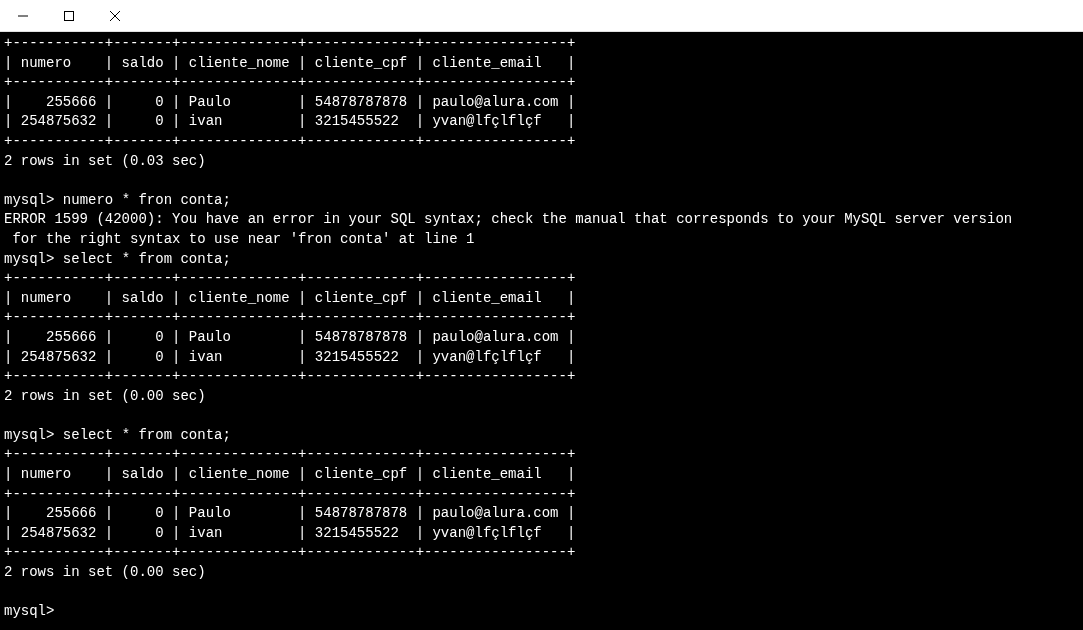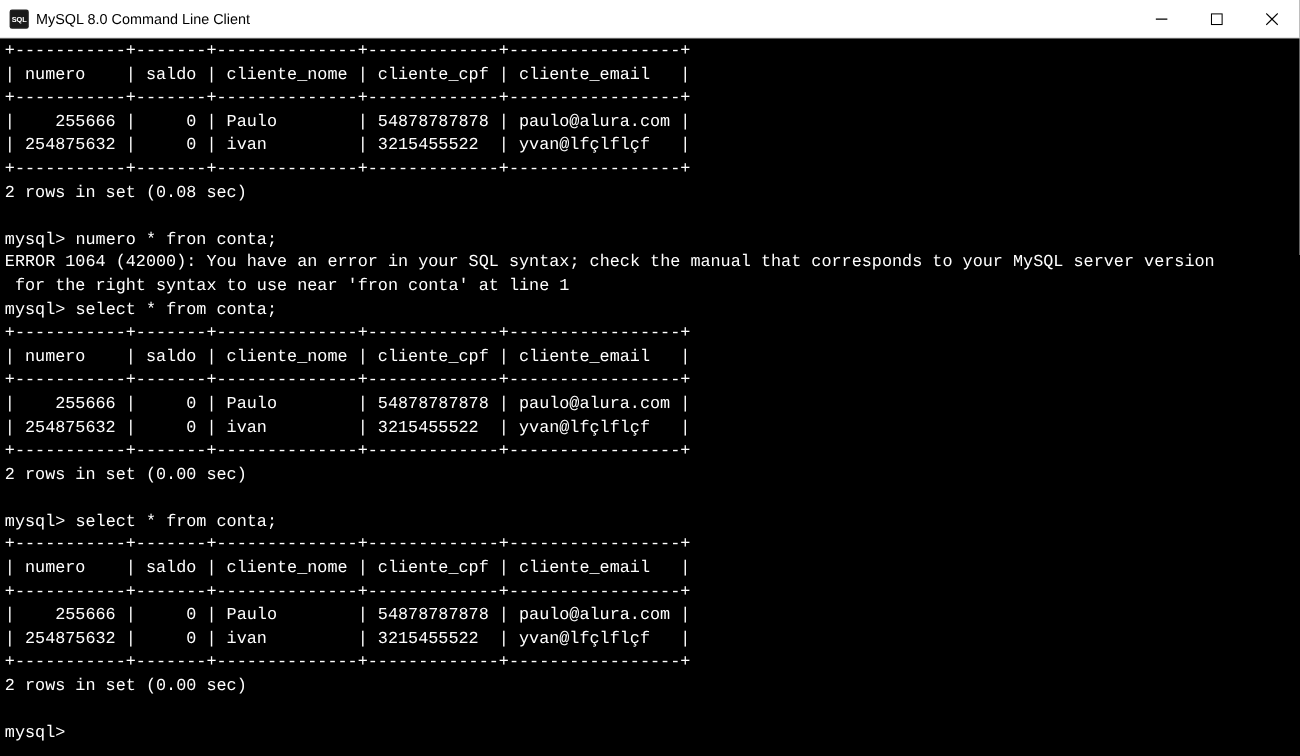--- a/index.html
+++ b/index.html
@@ -72,29 +72,20 @@
       line-height: 1.4;
       padding: 2px 4px;
       white-space: pre;
       overflow: hidden;
     }
   </style>
 </head>
 <body>
 
 <div class="titlebar">
-  <div class="titlebar-left">
-    <div class="app-icon">
-      <svg viewBox="0 0 16 16" width="14" height="14">
-        <rect x="0" y="0" width="16" height="16" fill="#1a1a1a"></rect>
-        <text x="8" y="11" font-size="7" fill="#fff" text-anchor="middle" font-family="sans-serif">SQL</text>
-      </svg>
-    </div>
-    <span class="title-text">MySQL 8.0 Command Line Client</span>
-  </div>
   <div class="window-controls">
     <div class="win-btn">
       <svg viewBox="0 0 10 10">
           <line x1="0" y1="5" x2="10" y2="5" stroke="#000" stroke-width="1"></line>
         </svg>
     </div>
     <div class="win-btn">
       <svg viewBox="0 0 10 10">
           <rect x="0.5" y="0.5" width="9" height="9" fill="none" stroke="#000" stroke-width="1"></rect>
         </svg>
@@ -107,24 +98,24 @@
     </div>
   </div>
 </div>
 
 <div class="terminal"><span>+-----------+-------+--------------+-------------+-----------------+</span>
 <span>| numero    | saldo | cliente_nome | cliente_cpf | cliente_email   |</span>
 <span>+-----------+-------+--------------+-------------+-----------------+</span>
 <span>|    255666 |     0 | Paulo        | 54878787878 | paulo@alura.com |</span>
 <span>| 254875632 |     0 | ivan         | 3215455522  | yvan@lfçlflçf   |</span>
 <span>+-----------+-------+--------------+-------------+-----------------+</span>
-<span>2 rows in set (0.08 sec)</span>
+<span>2 rows in set (0.03 sec)</span>
 
 <span>mysql&gt;</span> <span>numero * fron conta;</span>
-<span>ERROR 1064 (42000)</span>: <span>You have an error in your SQL syntax; check the manual that corresponds to your MySQL server version</span>
+<span>ERROR 1599 (42000)</span>: <span>You have an error in your SQL syntax; check the manual that corresponds to your MySQL server version</span>
 <span> for the right syntax to use near 'fron conta' at line 1</span>
 <span>mysql&gt;</span> <span>select * from conta;</span>
 <span>+-----------+-------+--------------+-------------+-----------------+</span>
 <span>| numero    | saldo | cliente_nome | cliente_cpf | cliente_email   |</span>
 <span>+-----------+-------+--------------+-------------+-----------------+</span>
 <span>|    255666 |     0 | Paulo        | 54878787878 | paulo@alura.com |</span>
 <span>| 254875632 |     0 | ivan         | 3215455522  | yvan@lfçlflçf   |</span>
 <span>+-----------+-------+--------------+-------------+-----------------+</span>
 <span>2 rows in set (0.00 sec)</span>
 

